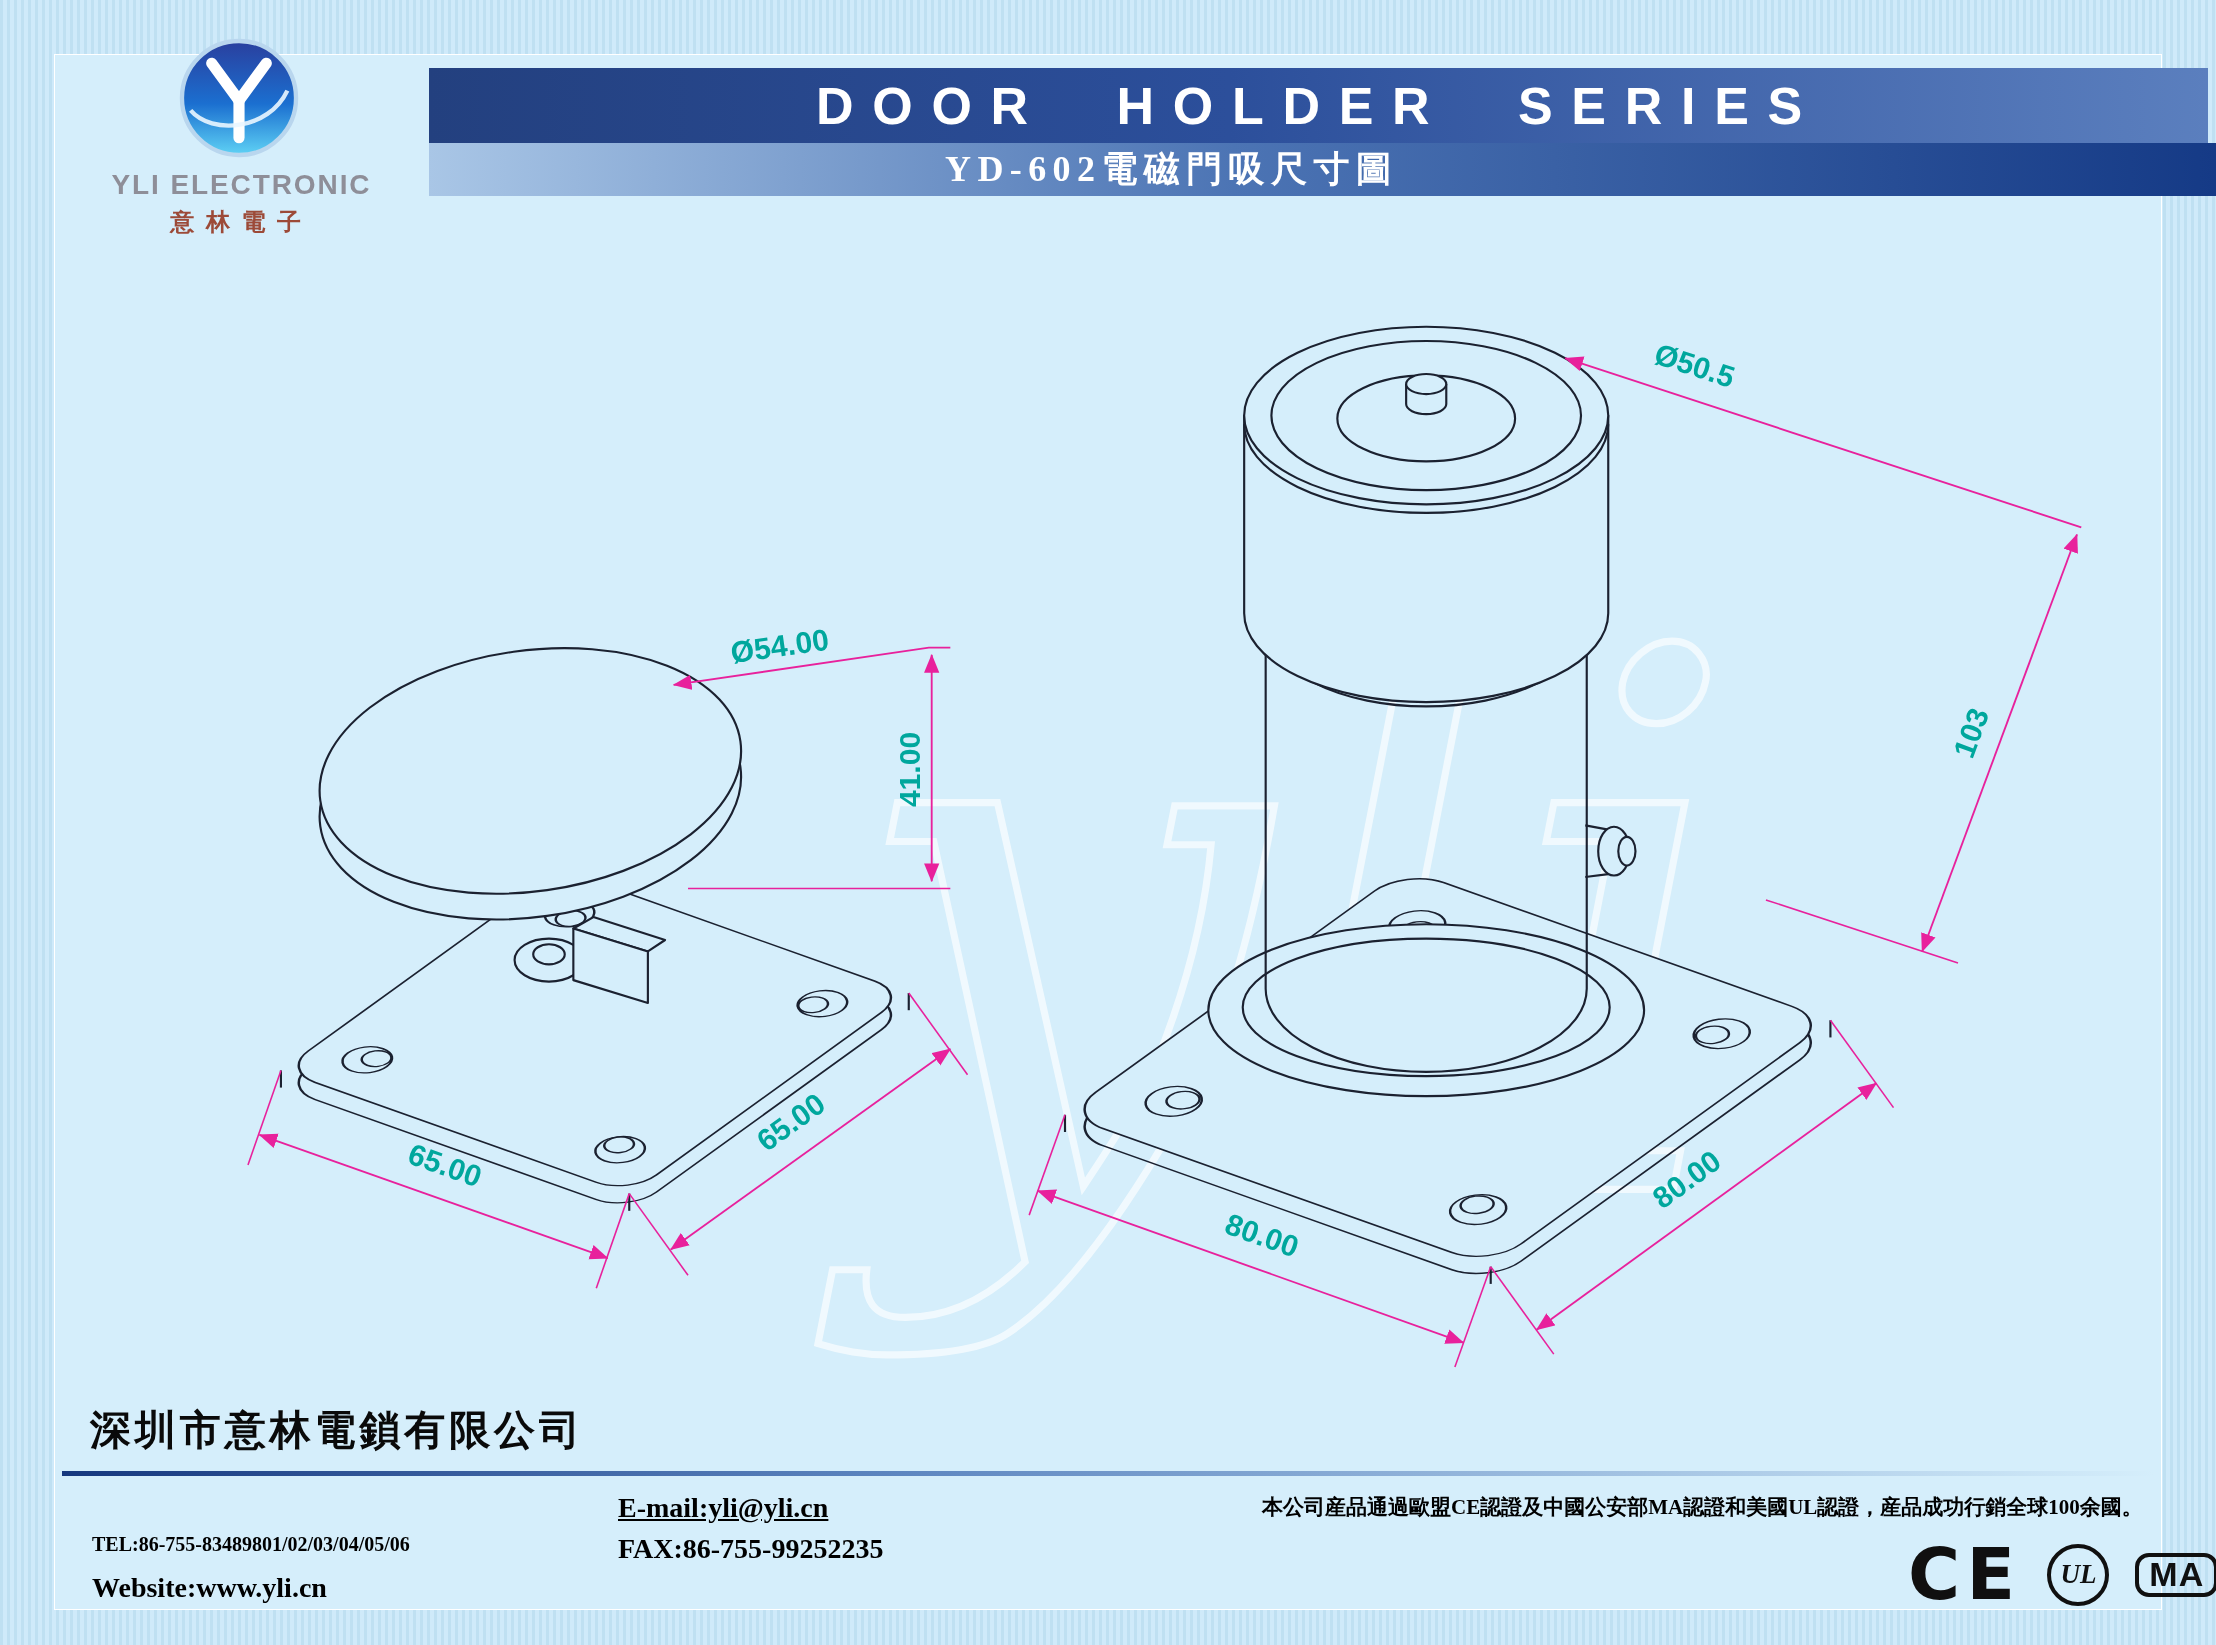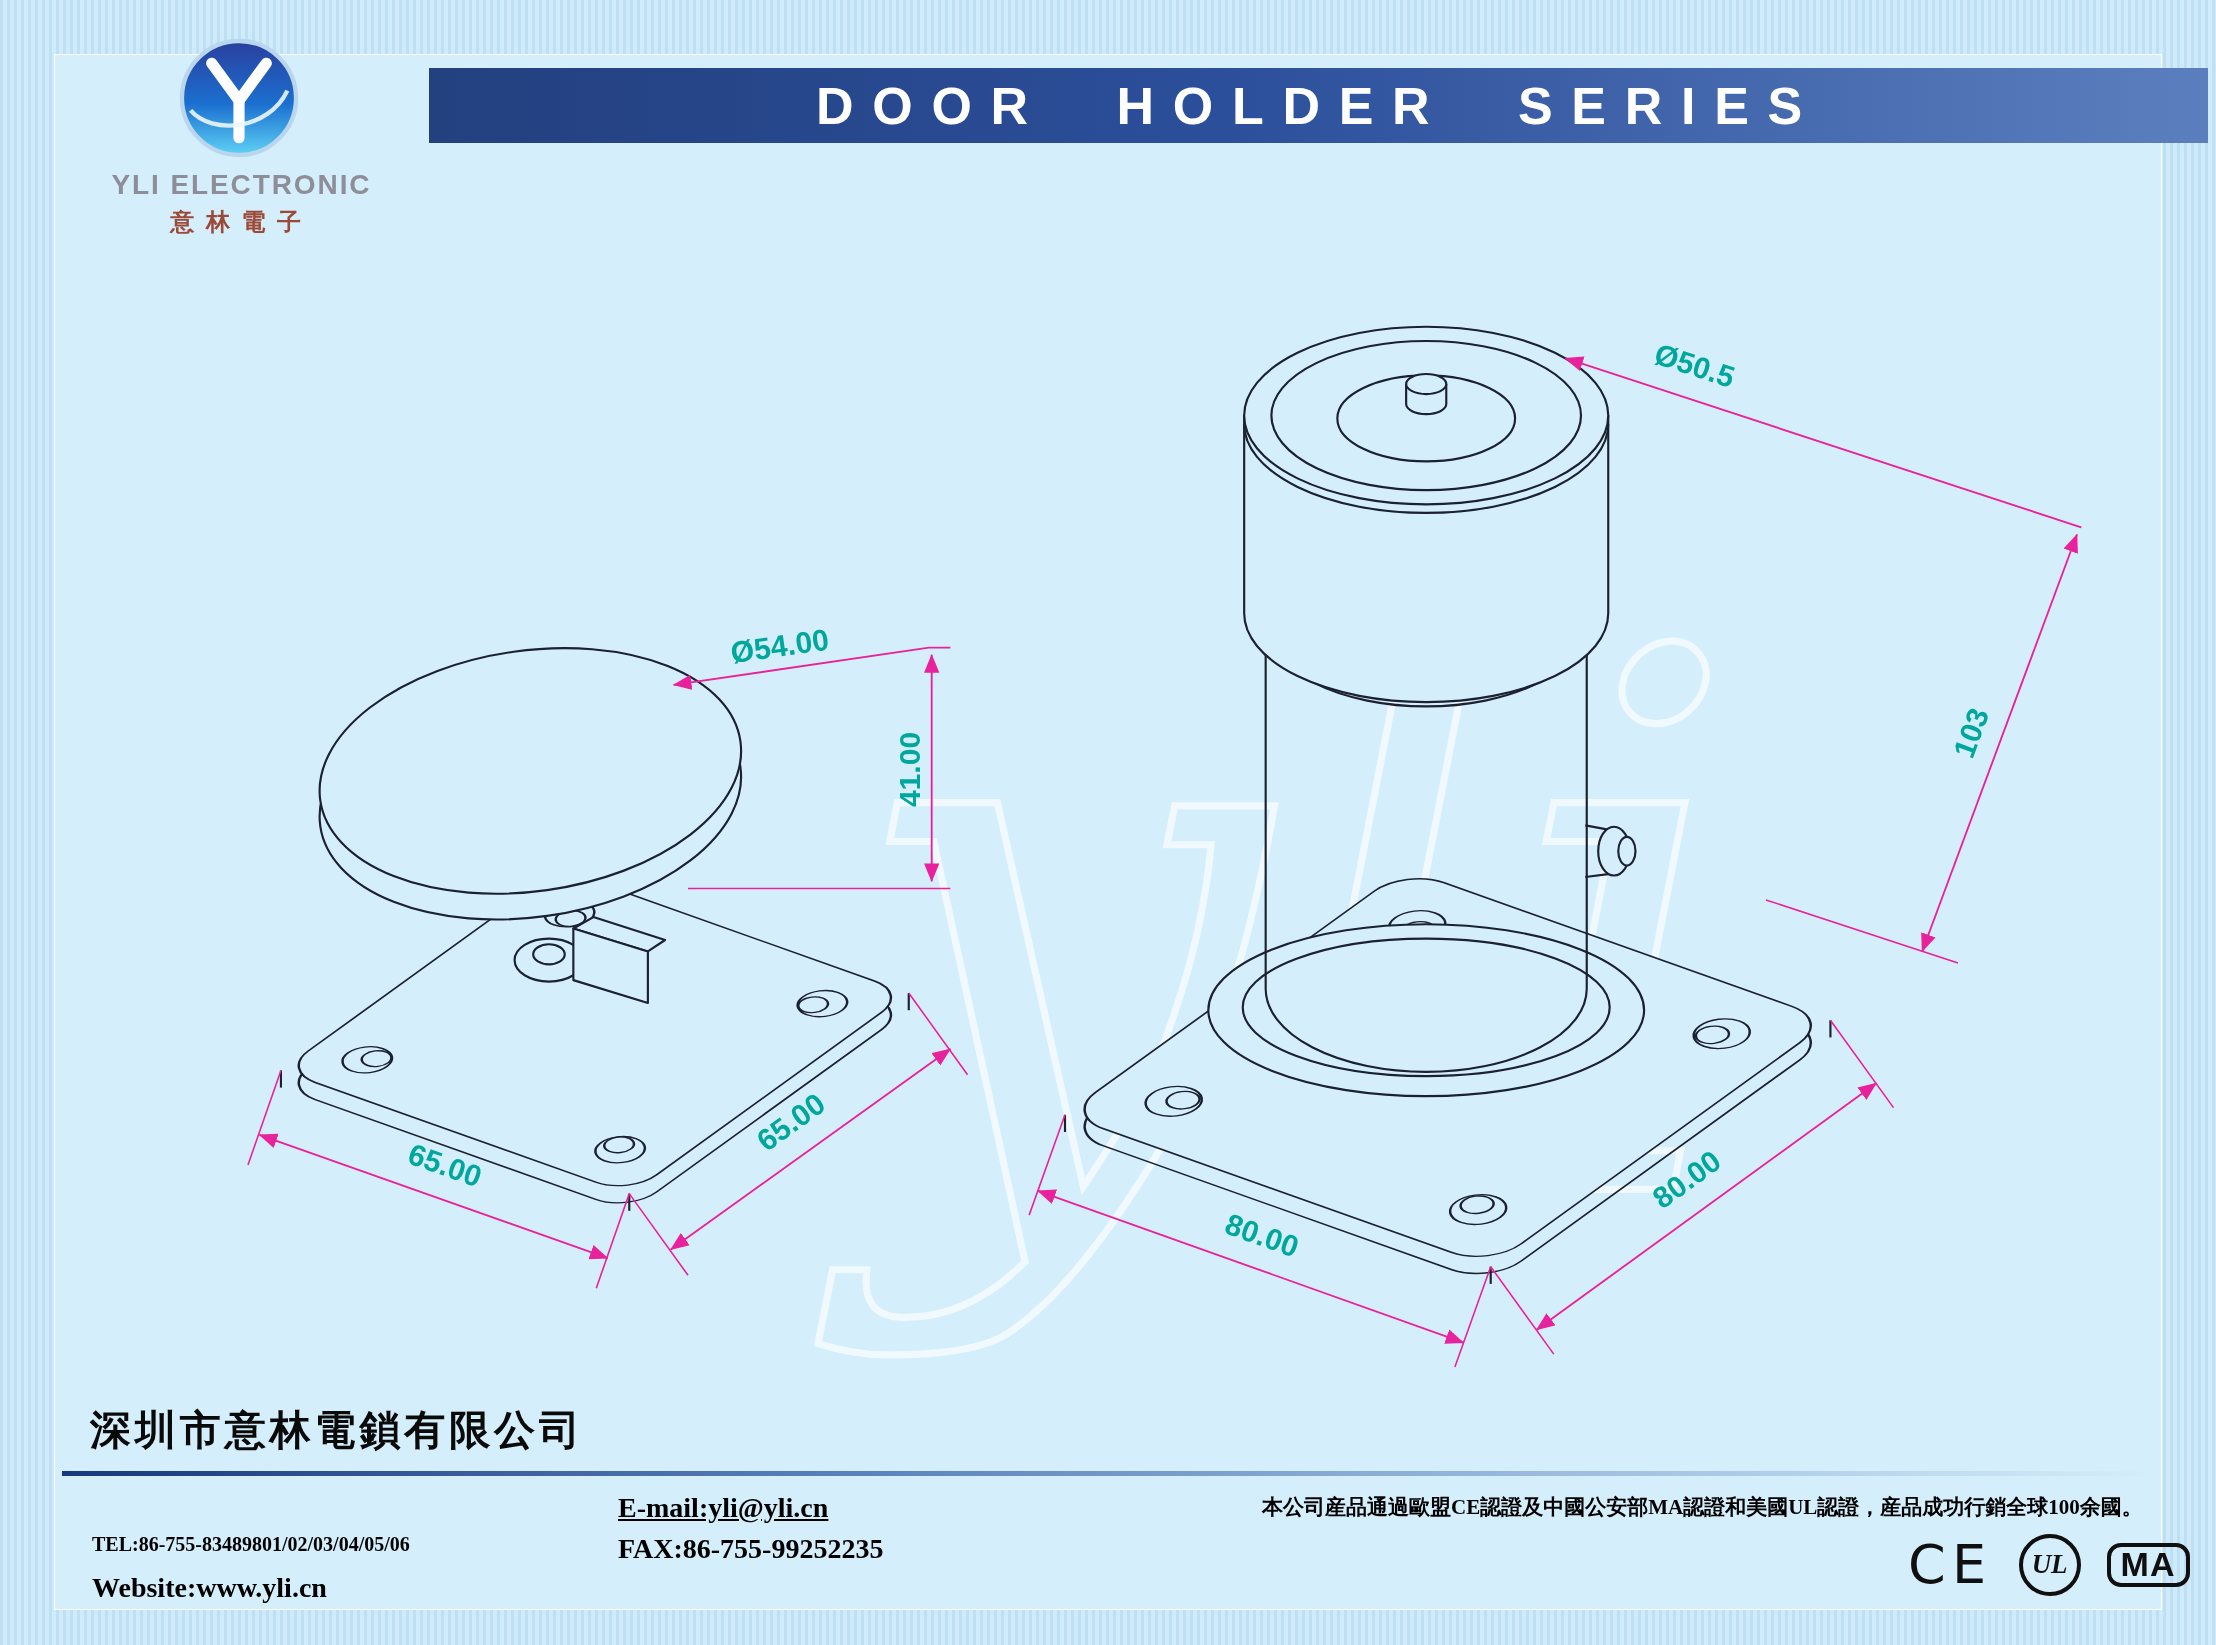--- a/index.html
+++ b/index.html
@@ -58,39 +58,42 @@
     background:linear-gradient(90deg,#16387e 0%,#5d86c0 40%,#d5eefb 100%);
   }
   .f-serif { font-family:"Liberation Serif","DejaVu Serif",serif; font-weight:bold; color:#000; }
   .address { position:absolute; left:92px; top:1488px; font-size:31px; }
   .tel     { position:absolute; left:92px; top:1533px; font-size:20px; }
   .fax     { position:absolute; left:618px; top:1533px; font-size:28px; }
   .web     { position:absolute; left:92px; top:1572px; font-size:28px; }
   .email   { position:absolute; left:618px; top:1492px; font-size:28px;text-decoration:underline; }
   .cert    { position:absolute; left:1262px; top:1493px; width:941px; font-size:21px; white-space:nowrap; }
   .marks   { position:absolute; left:1908px; top:1533px; display:flex; align-items:center; gap:26px; }
-  .ce-mark { font-size:54px; font-weight:normal; color:#101010; letter-spacing:6.4px;
+  .ce-mark { font-size:71px; font-weight:bold; color:#101010; letter-spacing:6.4px;
              font-family:"DejaVu Sans","Liberation Sans",sans-serif; }
   .ul-mark { width:62px; height:62px; border:4.5px solid #101010; border-radius:50%;
              display:flex; align-items:center; justify-content:center;
              font-family:"Liberation Serif","DejaVu Serif",serif; font-style:italic;
              font-weight:bold; font-size:27px; color:#101010; box-sizing:border-box; }
   .ma-mark { min-width:83px; height:44px; border:4.5px solid #101010; border-radius:14px;
              display:flex; align-items:center; justify-content:center;
              font-weight:bold; font-size:34px; color:#101010; box-sizing:border-box;
              padding:0 6.4px; letter-spacing:1.3px; }
 </style>
 </head>
 <body>
 
 <div class="page">
   <div class="panel"></div>
 
   <div class="band1">
     <span>DOOR HOLDER SERIES</span>
+  </div>
+  <div class="band2">
+    <span>YD-602電磁門吸尺寸圖</span>
   </div>
 
   <svg class="logo-svg" viewBox="0 0 100 100">
     <defs>
       <linearGradient id="lgrad" x1="0" y1="0" x2="0" y2="1">
         <stop offset="0" stop-color="#2a3f9e"></stop>
         <stop offset="0.55" stop-color="#1b6fd0"></stop>
         <stop offset="1" stop-color="#5fd2f5"></stop>
       </linearGradient>
     </defs>

